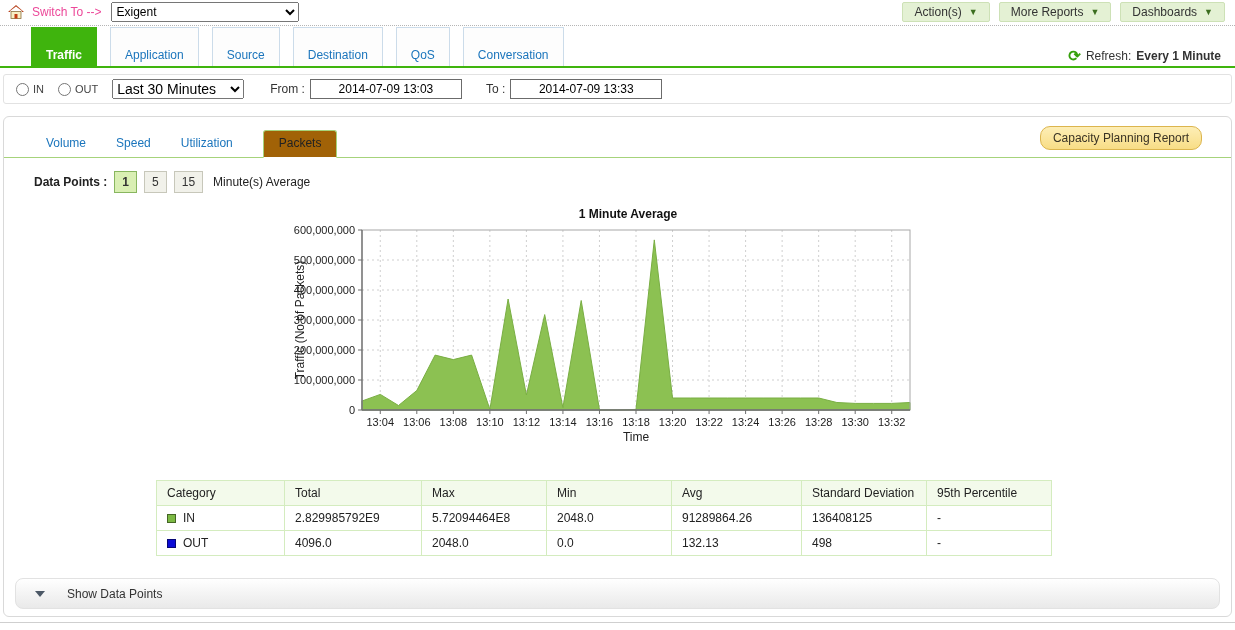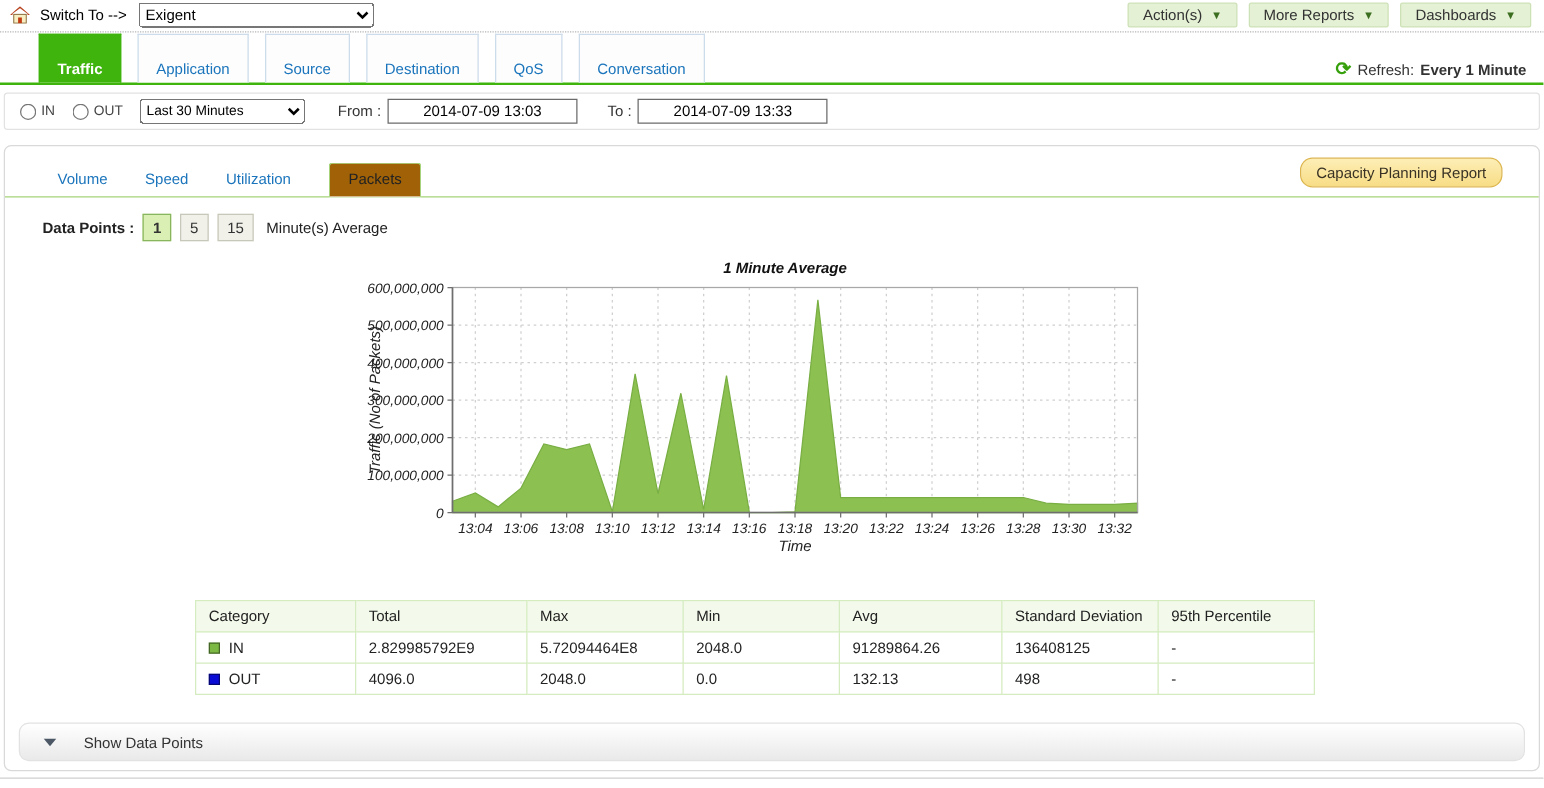--- a/index.html
+++ b/index.html
@@ -4,59 +4,59 @@
 <style>
   * { box-sizing: border-box; margin: 0; padding: 0; }
   html,body { background:#fff; }
   .page {
     position: relative; width: 1235px; height: 630px; overflow: hidden;
     background:#fff; font-family:"Liberation Sans", sans-serif; font-size:12px; color:#333;
   }
   
   .topbar { display:flex; align-items:center; height:26px; padding:2px 10px 4px 8px; border-bottom:1px dotted #b5b5b5; }
   .home-ico { width:16px; height:14px; margin-right:8px; cursor:pointer; }
-  .switch-label { font-size:12px; color:#000000; margin-right:10px; }
+  .switch-label { font-size:12px; color:#ec4899; margin-right:10px; }
   .switch-select { width:188px; height:20px; font-size:12px; font-family:"Liberation Sans",sans-serif; }
   .topbar-right { margin-left:auto; display:flex; gap:9px; }
   .menu-btn { display:flex; align-items:center; gap:7px; padding:2px 11px; background:#e4f1d4;
     border:1px solid #cde1b6; border-radius:2px; font-size:12px; color:#333; cursor:pointer; }
   .menu-btn .caret { font-size:9px; color:#3c6e1f; }
   
   .tabs-row { position:relative; margin-top:19px; padding-left:31px; display:flex; align-items:flex-end;
     border-bottom:2px solid #3fb40d; height:23px; }
   .tab { padding:20px 14px 4px; margin-right:13px; font-size:12px; color:#1b75bc; background:#fdfdfd;
     border:1px solid #ccdcea; border-bottom:none; cursor:pointer; white-space:nowrap; }
   .tab.active { background:#3fb40d; color:#fff; font-weight:bold; border-color:#3fb40d; }
   .refresh-wrap { position:absolute; right:14px; bottom:3px; display:flex; align-items:center; gap:5px; font-size:12px; color:#333; }
   .refresh-ico { color:#35a00b; font-size:15px; font-weight:bold; line-height:12px; cursor:pointer; }
   .refresh-val { font-weight:bold; }
   
   .filterbar { margin:6px 3px 0; border:1px solid #e2e2e2; border-radius:3px; padding:6px 12px;
     display:flex; align-items:center; font-size:11px; color:#444; height:30px; }
   .radio-group { display:flex; align-items:center; margin-right:14px; gap:4px; }
-  .filterbar select { height:20px; font-size:11px; width:132px; margin-right:26px; font-family:"Liberation Sans",sans-serif; }
+  .filterbar select { height:20px; font-size:14px; width:132px; margin-right:26px; font-family:"Liberation Sans",sans-serif; }
   .filterbar .fld-label { font-size:12px; color:#333; margin-right:5px; }
   .filterbar input[type=text] { width:152px; height:20px; border:1px solid #6b6b6b; font-size:12px; padding:1px 5px;
     font-family:"Liberation Sans",sans-serif; margin-right:24px;text-align:center; }
   
   .panel { position:relative; margin:12px 3px 0; border:1px solid #d9d9d9; border-radius:6px; height:501px; background:#fff; }
   .subtab-row { display:flex; align-items:flex-end; padding:13px 0 0 42px; border-bottom:1px solid #a6d37b; }
   .subtab { margin-right:30px; padding-bottom:7px; font-size:12px; color:#1b75bc; cursor:pointer; }
   .subtab.active { margin-right:0; background:#a16207; border:1px solid #a6d37b; border-bottom:1px solid #fff;
     margin-bottom:-1px; padding:5px 15px 7px; color:#222; border-radius:3px 3px 0 0; }
   .capacity-btn { position:absolute; right:29px; top:9px; padding:4px 12px; background:linear-gradient(#fdeeb6,#f8dd86);
     border:1px solid #dcb54e; border-radius:10px; font-size:12px; color:#3a3325; cursor:pointer; }
   .dp-row { display:flex; align-items:center; padding:13px 0 0 30px; gap:7px; font-size:12px; color:#222; }
   .dp-label { font-weight:bold; }
   .dp-btn { min-width:22px; text-align:center; padding:3px 7px; background:#f1f1ea; border:1px solid #c7c7ba;
     font-size:12px; color:#333; cursor:pointer; }
   .dp-btn.selected { background:#d9efb3; border-color:#88b65f; font-weight:bold; }
   .dp-suffix { margin-left:3px; }
   
-  .chart-block { width:662px; margin:14px 0 0 288px;font-style:italic; }
+  .chart-block { width:662px; margin:14px 0 0 288px; }
   .chart-title { text-align:center; font-size:12px; font-weight:bold; color:#111; margin-bottom:4px; padding-left:10px; }
   svg text { font-family:"Liberation Sans", sans-serif; }
   
   .sum-table { margin:20px 0 0 152px; border-collapse:collapse; font-size:12px; color:#222; }
   .sum-table th, .sum-table td { border:1px solid #d4ecbf; padding:5px 10px; text-align:left; font-weight:normal; }
   .sum-table th { background:#f3faeb; }
   .sum-table td { background:#fff; }
   .swatch { display:inline-block; width:9px; height:9px; margin-right:7px; border:1px solid rgba(0,0,0,0.45); vertical-align:-1px; }
   
   .sdp-bar { margin:22px 11px 0; height:31px; border:1px solid #e2e2e2; border-radius:8px;

